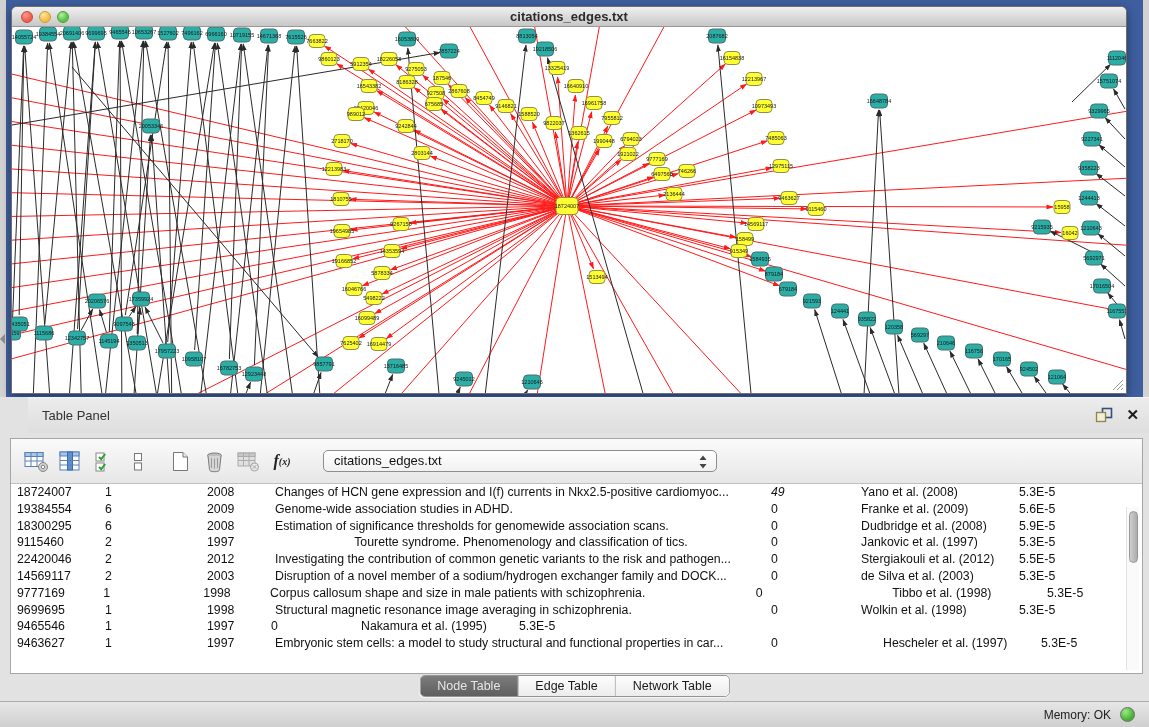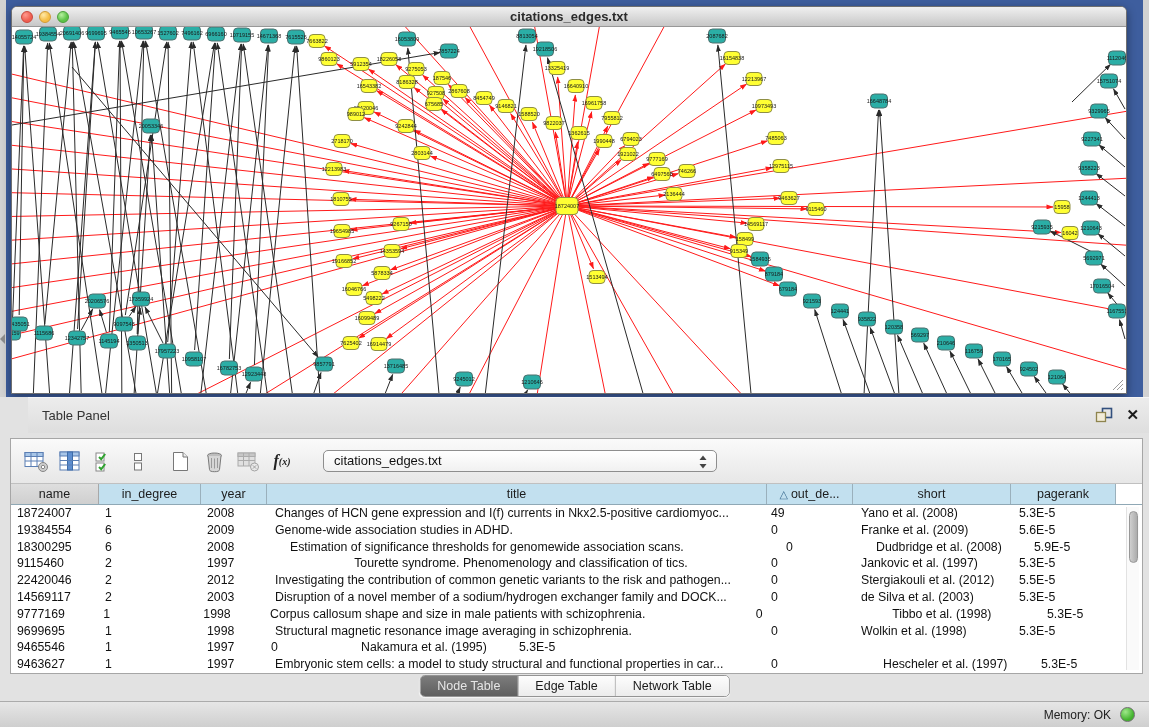--- a/index.html
+++ b/index.html
@@ -590,54 +590,44 @@
       <span class="tbtn fx">f<small>(x)</small></span>
       <div id="combo">
         <span>citations_edges.txt</span>
         <svg class="arrows" width="10" height="16">
           <path d="M1.5 6 L5 1.5 L8.5 6 Z" fill="#444"></path>
           <path d="M1.5 10 L5 14.5 L8.5 10 Z" fill="#444"></path>
         </svg>
       </div>
     </div>
 
-    <div id="thead">
-        <div class="hcell gray" style="width: 88px;">name</div>
-        <div class="hcell" style="width: 102px;">in_degree</div>
-        <div class="hcell" style="width: 66px;">year</div>
-        <div class="hcell" style="width: 500px;">title</div>
-        <div class="hcell" style="width: 86px;"><span class="sorttri">△</span>out_de...</div>
-        <div class="hcell" style="width: 158px;">short</div>
-        <div class="hcell" style="width: 105px;">pagerank</div>
-        <div class="hcell" style="flex: 1 1 0%; background: rgb(255, 255, 255); border-right: none;"></div>
-      </div>
     <div id="tbody">
         <div class="trow">
           <div class="tcell" style="width: 88px; padding-left: 6px;">18724007</div>
           <div class="tcell" style="width: 102px; padding-left: 6px;">1</div>
           <div class="tcell" style="width: 66px; padding-left: 6px;">2008</div>
           <div class="tcell" style="width: 500px; padding-left: 8px;">Changes of HCN gene expression and I(f) currents in Nkx2.5-positive cardiomyoc...</div>
-          <div class="tcell" style="width: 86px; padding-left: 4px;">49</div>
+          <div class="tcell" style="width: 86px; padding-left: 4px; font-style: italic;">49</div>
           <div class="tcell" style="width: 158px; padding-left: 8px;">Yano et al. (2008)</div>
           <div class="tcell" style="width: 105px; padding-left: 8px;">5.3E-5</div>
         </div>
         <div class="trow">
           <div class="tcell" style="width: 88px; padding-left: 6px;">19384554</div>
           <div class="tcell" style="width: 102px; padding-left: 6px;">6</div>
           <div class="tcell" style="width: 66px; padding-left: 6px;">2009</div>
           <div class="tcell" style="width: 500px; padding-left: 8px;">Genome-wide association studies in ADHD.</div>
           <div class="tcell" style="width: 86px; padding-left: 4px;">0</div>
           <div class="tcell" style="width: 158px; padding-left: 8px;">Franke et al. (2009)</div>
           <div class="tcell" style="width: 105px; padding-left: 8px;">5.6E-5</div>
         </div>
         <div class="trow">
           <div class="tcell" style="width: 88px; padding-left: 6px;">18300295</div>
           <div class="tcell" style="width: 102px; padding-left: 6px;">6</div>
           <div class="tcell" style="width: 66px; padding-left: 6px;">2008</div>
-          <div class="tcell" style="width: 500px; padding-left: 8px; margin-left: 15px;">Estimation of significance thresholds for genomewide association scans.</div>
+          <div class="tcell" style="width: 500px; padding-left: 8px;">Estimation of significance thresholds for genomewide association scans.</div>
           <div class="tcell" style="width: 86px; padding-left: 4px;">0</div>
           <div class="tcell" style="width: 158px; padding-left: 8px;">Dudbridge et al. (2008)</div>
           <div class="tcell" style="width: 105px; padding-left: 8px;">5.9E-5</div>
         </div>
         <div class="trow">
           <div class="tcell" style="width: 88px; padding-left: 6px;">9115460</div>
           <div class="tcell" style="width: 102px; padding-left: 6px;">2</div>
           <div class="tcell" style="width: 66px; padding-left: 6px;">1997</div>
           <div class="tcell" style="width: 500px; padding-left: 8px; text-align: center;">Tourette syndrome. Phenomenology and classification of tics.</div>
           <div class="tcell" style="width: 86px; padding-left: 4px;">0</div>

